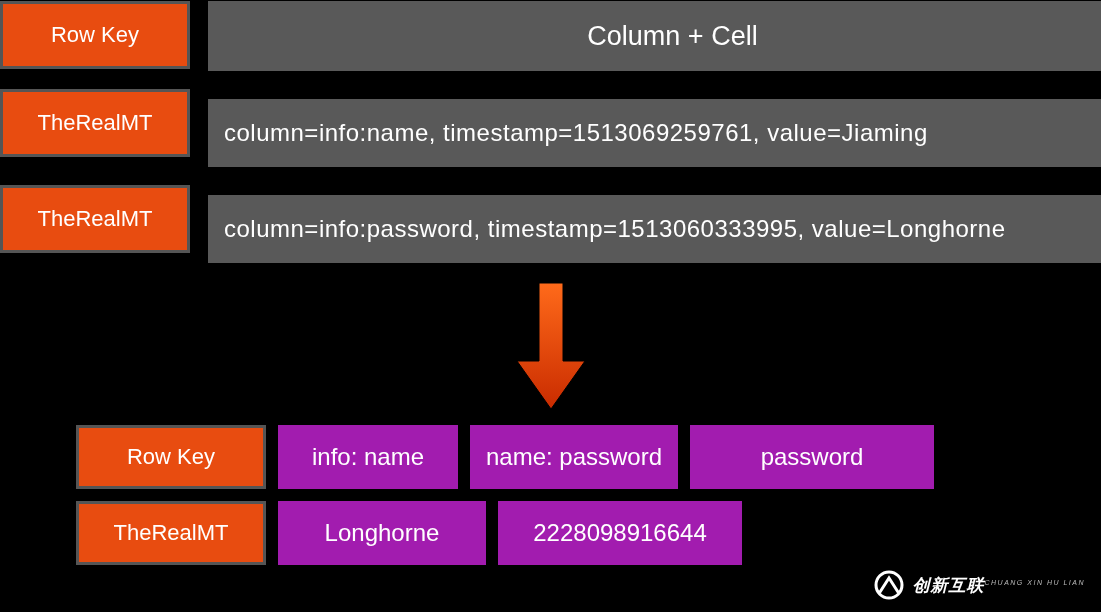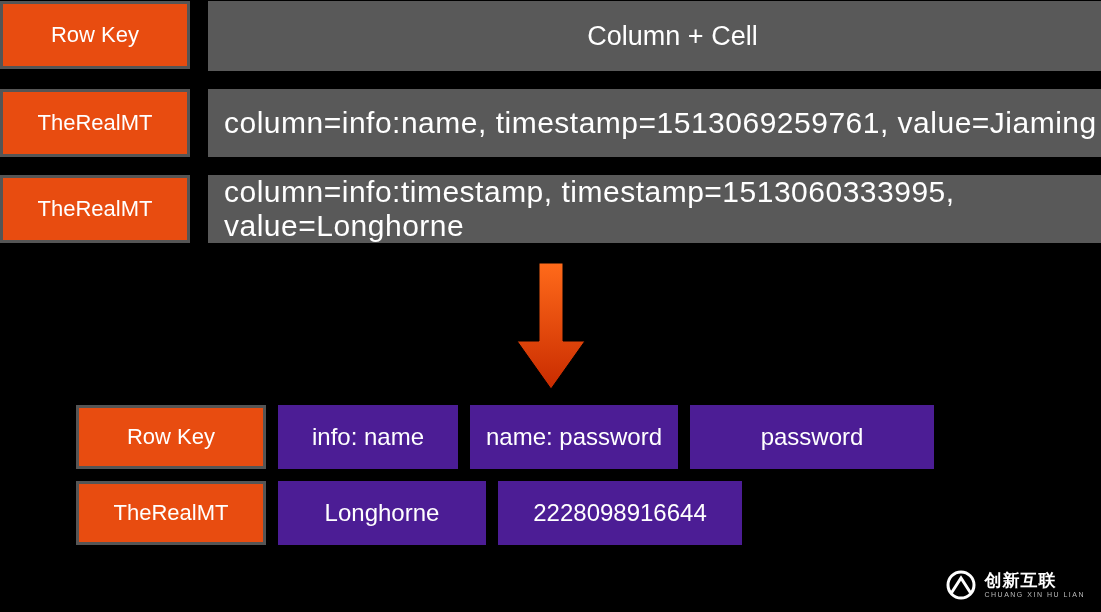--- a/index.html
+++ b/index.html
@@ -48,22 +48,23 @@
   .header-cell {
     flex: 1;
     height: 70px;
     font-size: 27px;
   }
   .data-cell {
     flex: 1;
     height: 68px;
     justify-content: flex-start;
     padding-left: 16px;
-    font-size: 30px;
+    font-size: 24px;
     letter-spacing: 0.5px;
+    margin-top: 10px;
   }
   .arrow-wrap {
     display: flex;
     justify-content: center;
     margin-top: 18px;
     margin-bottom: 14px;
   }
   .bottom-section {
     display: flex;
     flex-direction: column;
@@ -81,60 +82,60 @@
     border: 3px solid #555;
     display: flex;
     align-items: center;
     justify-content: center;
     font-size: 22px;
     width: 190px;
     height: 64px;
     flex-shrink: 0;
   }
   .b-gray {
-    background: #4c1d95;
+    background: #a21caf;
     color: #fff;
     display: flex;
     align-items: center;
     justify-content: center;
     font-size: 24px;
     height: 64px;
   }
   .col-info1 { width: 180px; }
   .col-info2 { width: 208px; }
   .col-ts    { width: 244px; }
   .logo {
     position: absolute;
     right: 16px;
     bottom: 12px;
     display: flex;
     align-items: center;
     gap: 8px;
     color: #fff;
   }
   .logo svg { flex-shrink: 0; }
-  .logo-text { display:flex; flex-direction:column; line-height:1; }
+  .logo-text { display:flex; line-height:1;font-style:italic; }
   .logo-cn { font-size: 17px; font-weight:700; letter-spacing:1px; }
   .logo-en { font-size: 7px; letter-spacing:1.5px; color:#bbb; margin-top:2px; }
 </style>
 </head>
 <body>
 
 <div class="top-section">
   <div class="row">
     <div class="orange-box">Row Key</div>
     <div class="gray-box header-cell">Column + Cell</div>
   </div>
   <div class="row">
     <div class="orange-box">TheRealMT</div>
     <div class="gray-box data-cell">column=info:name, timestamp=1513069259761, value=Jiaming</div>
   </div>
   <div class="row">
     <div class="orange-box">TheRealMT</div>
-    <div class="gray-box data-cell">column=info:timestamp, timestamp=1513060333995, value=Longhorne</div>
+    <div class="gray-box data-cell">column=info:password, timestamp=1513060333995, value=Longhorne</div>
   </div>
 </div>
 
 <div class="arrow-wrap">
   <svg width="80" height="130" viewBox="0 0 80 130">
     <defs>
       <linearGradient id="ag" x1="0" y1="0" x2="0" y2="1">
         <stop offset="0" stop-color="#ff6a1a"></stop>
         <stop offset="1" stop-color="#c92b00"></stop>
       </linearGradient>

